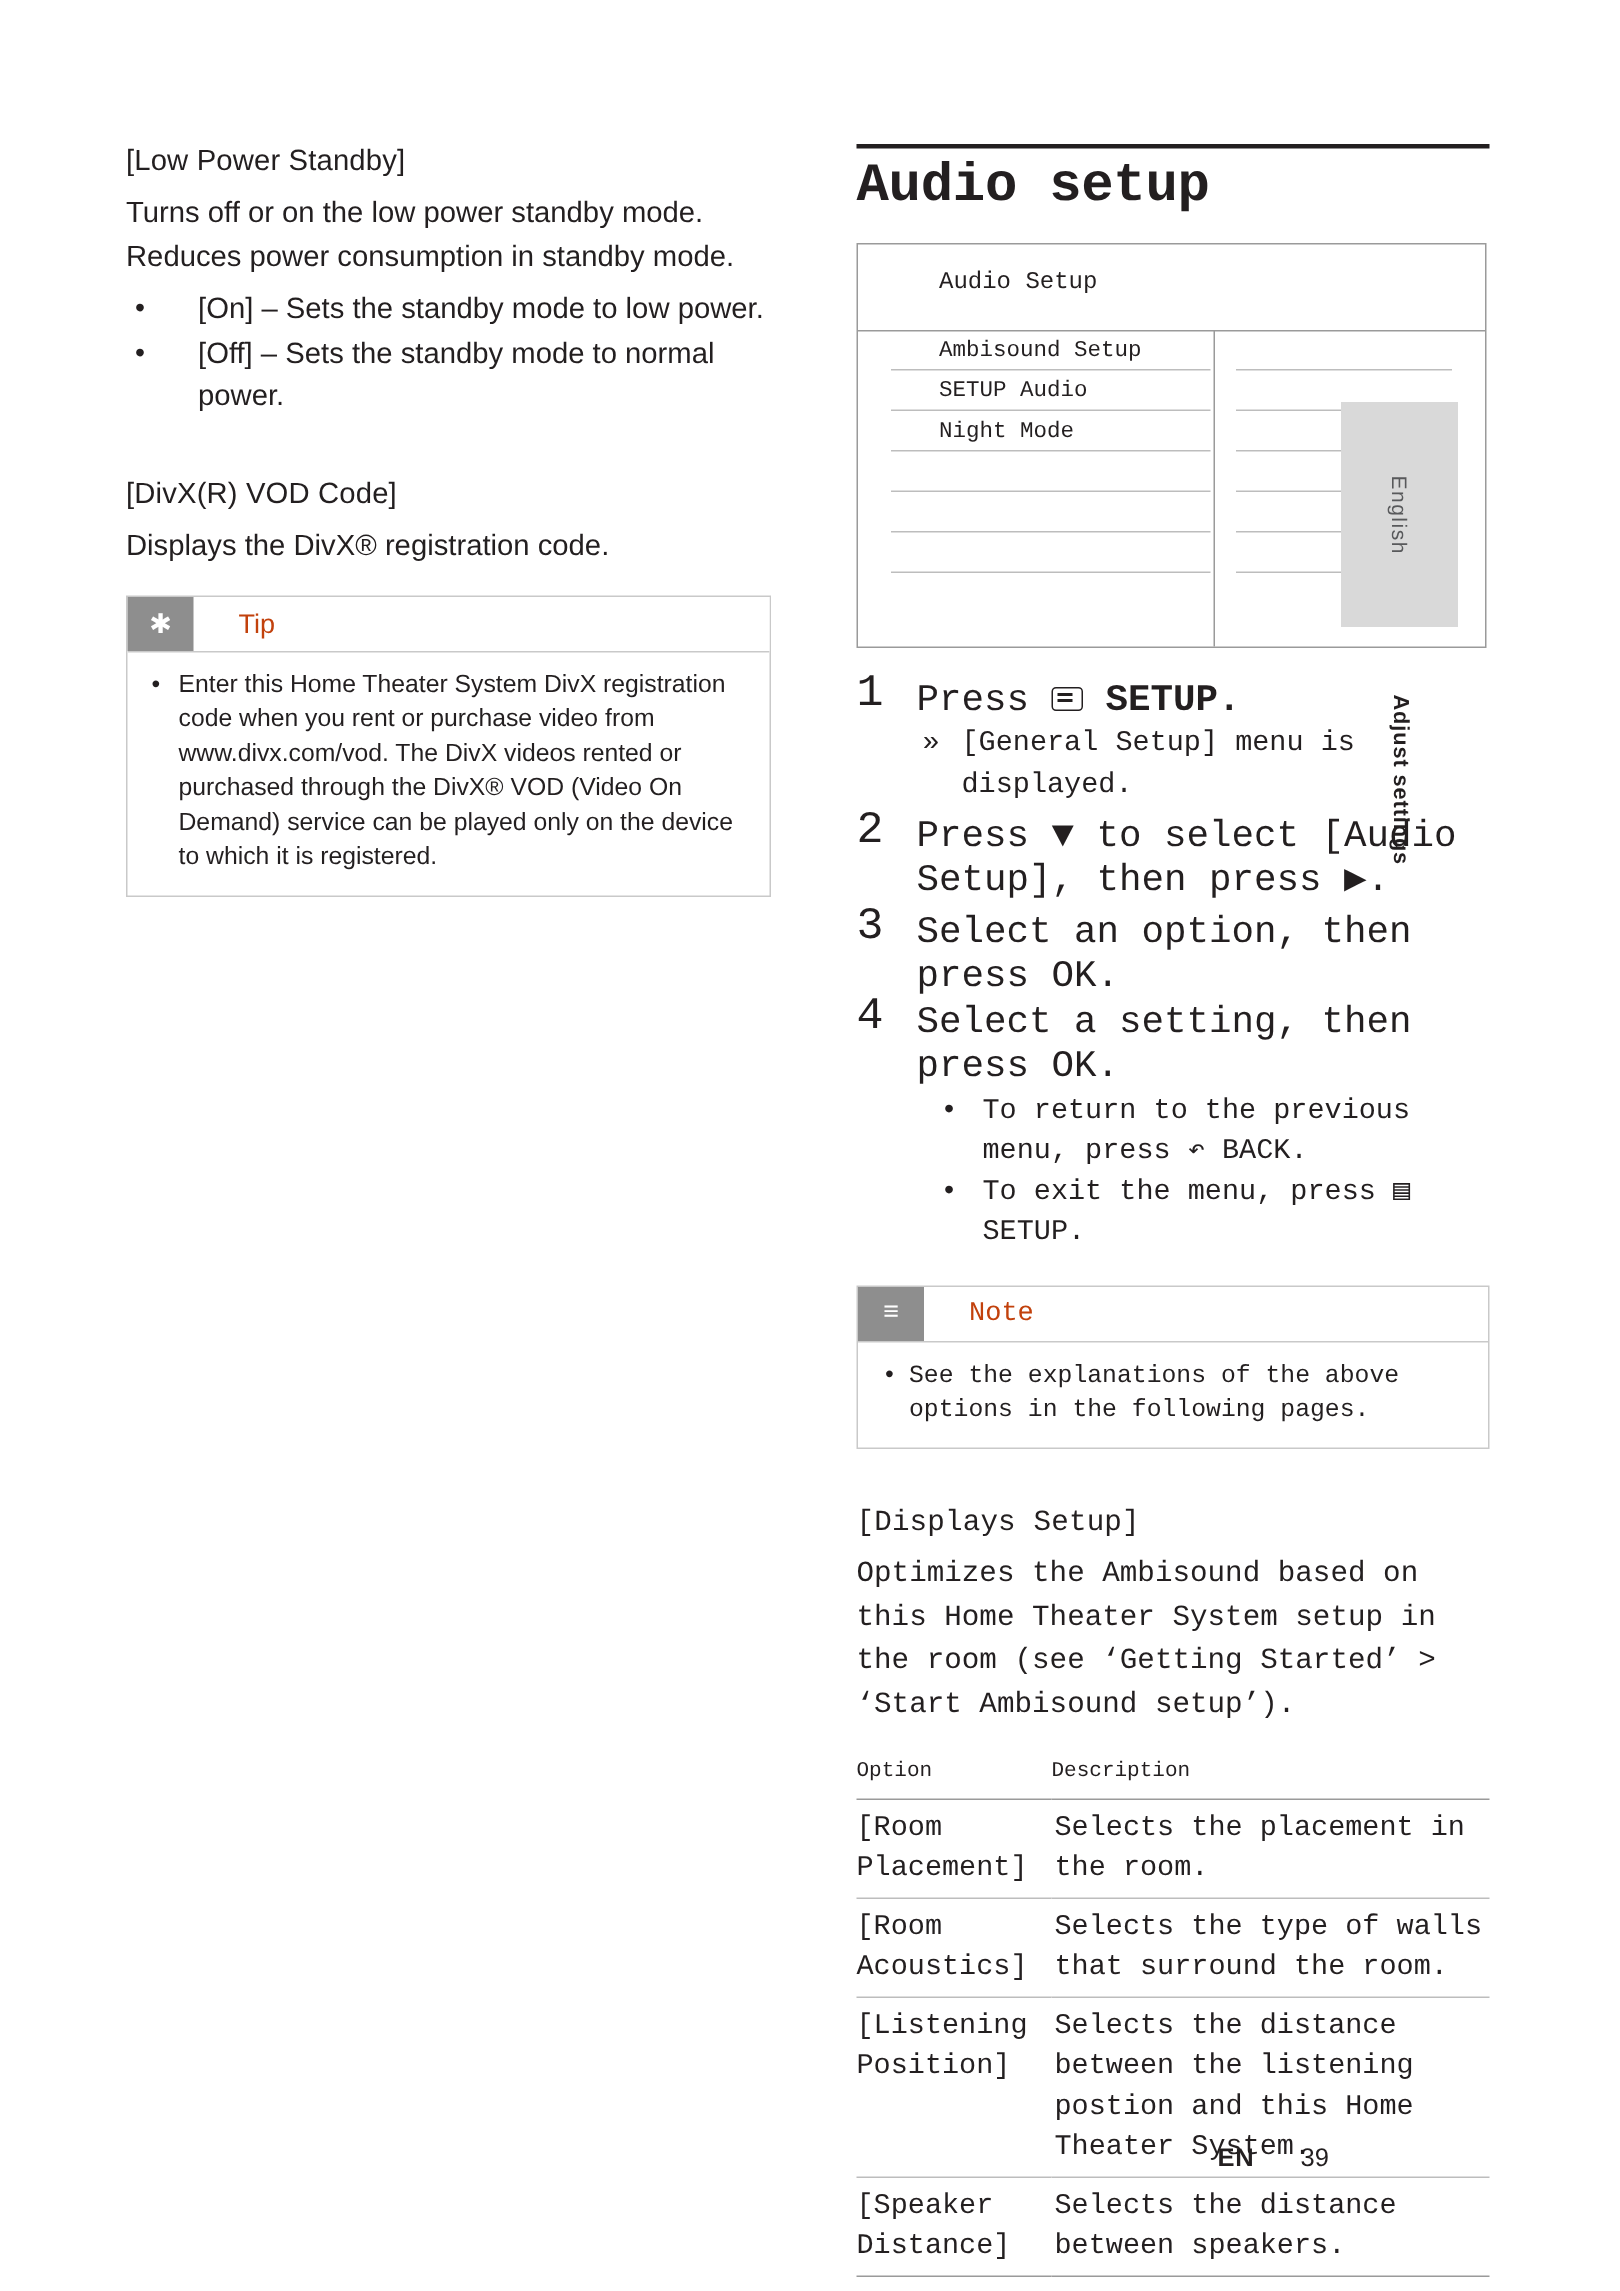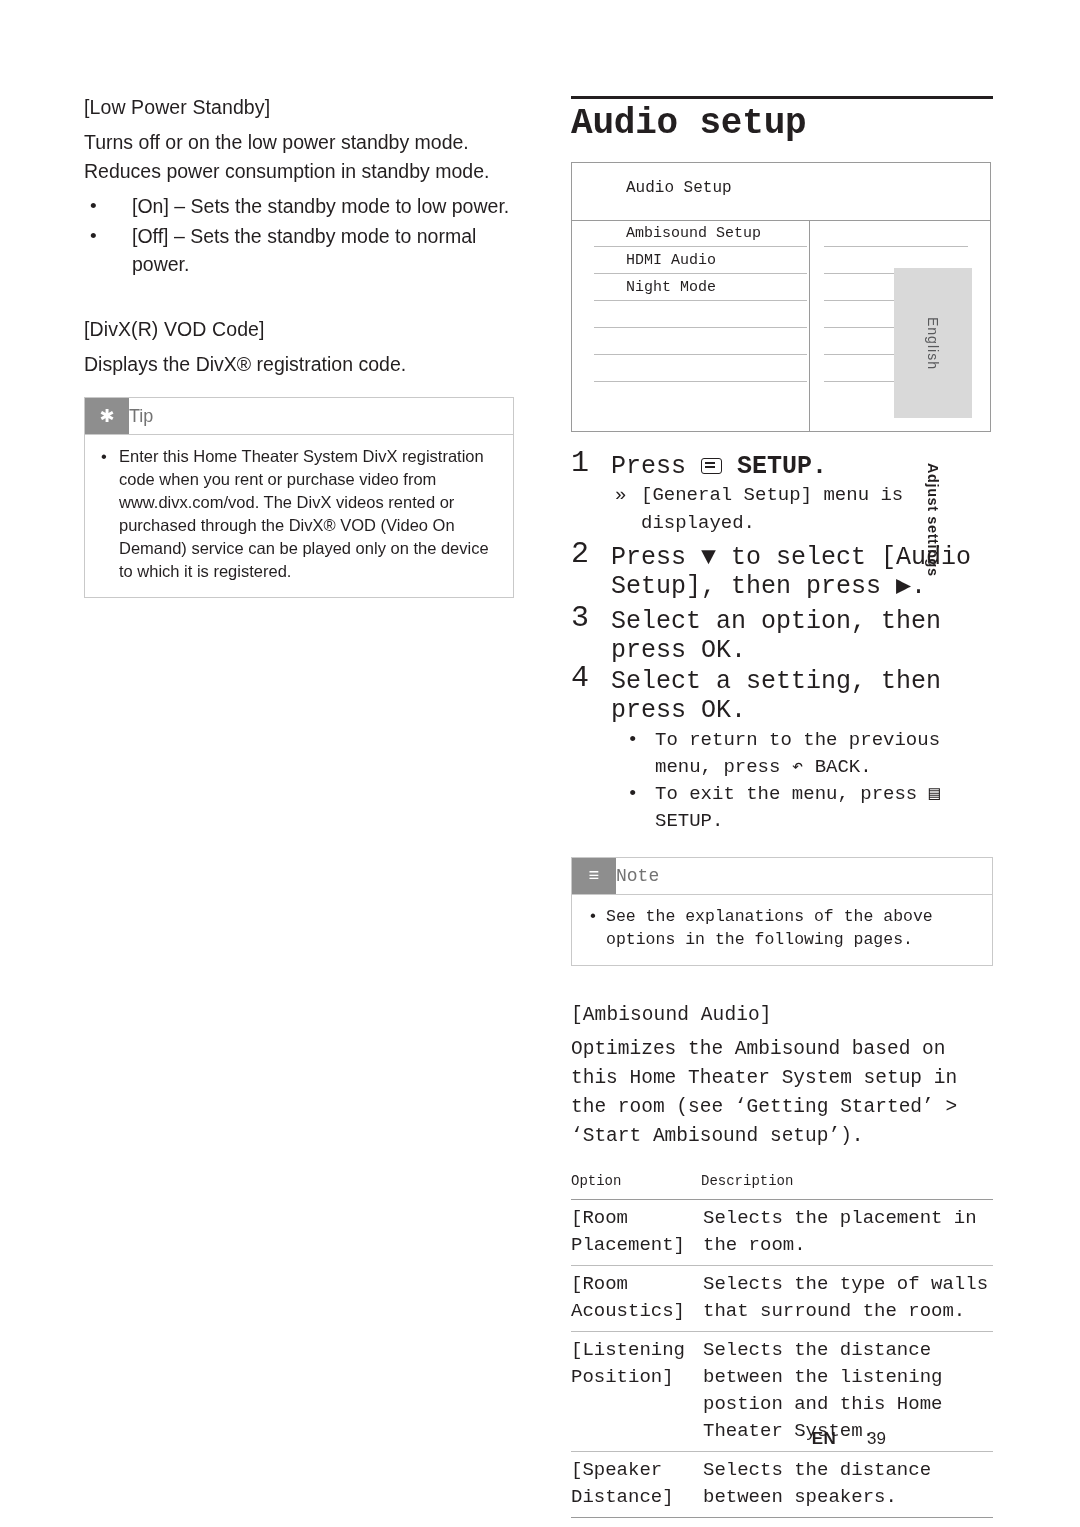--- a/index.html
+++ b/index.html
@@ -87,23 +87,23 @@
     width: 44px;
     height: 36px;
     background: #8e8e8e;
     display: flex;
     align-items: center;
     justify-content: center;
     color: #fff;
     font-size: 18px;
   }
   .callout .bar .bar-title {
-    padding-left: 0;
+    padding-left: 30px;
     font-size: 18px;
-    color: #737373;
+    color: #c2410c;
   }
   .callout .content {
     padding: 10px 14px 14px 14px;
   }
   .callout .content ul {
     list-style: none;
     margin: 0;
     padding: 0;
   }
   .callout .content ul li {
@@ -391,21 +391,21 @@
       <div class="title">Audio Setup</div>
       <div class="hr-top"></div>
       <div class="vline"></div>
       <div class="rows">
         <div class="row">
           <div class="label">Ambisound Setup</div>
           <div class="ul-left"></div>
           <div class="ul-right"></div>
         </div>
         <div class="row">
-          <div class="label">HDMI Audio</div>
+          <div class="label">SETUP Audio</div>
           <div class="ul-left"></div>
           <div class="ul-right"></div>
         </div>
         <div class="row">
           <div class="label">Night Mode</div>
           <div class="ul-left"></div>
           <div class="ul-right"></div>
         </div>
         <div class="row">
           <div class="label"></div>
@@ -471,21 +471,21 @@
       </div>
       <div class="content">
         <ul>
           <li><span class="dot">•</span><span>See the explanations of the above options in the following pages.</span></li>
         </ul>
       </div>
     </div>
 
     <div class="gap-lg"></div>
 
-    <h3 class="sect">[Ambisound Audio]</h3>
+    <h3 class="sect">[Displays Setup]</h3>
     <p class="body">Optimizes the Ambisound based on this Home Theater System setup in the room (see ‘Getting Started’ &gt; ‘Start Ambisound setup’).</p>
 
     <table class="opts">
       <thead>
         <tr>
           <th class="c1">Option</th>
           <th>Description</th>
         </tr>
       </thead>
       <tbody>

